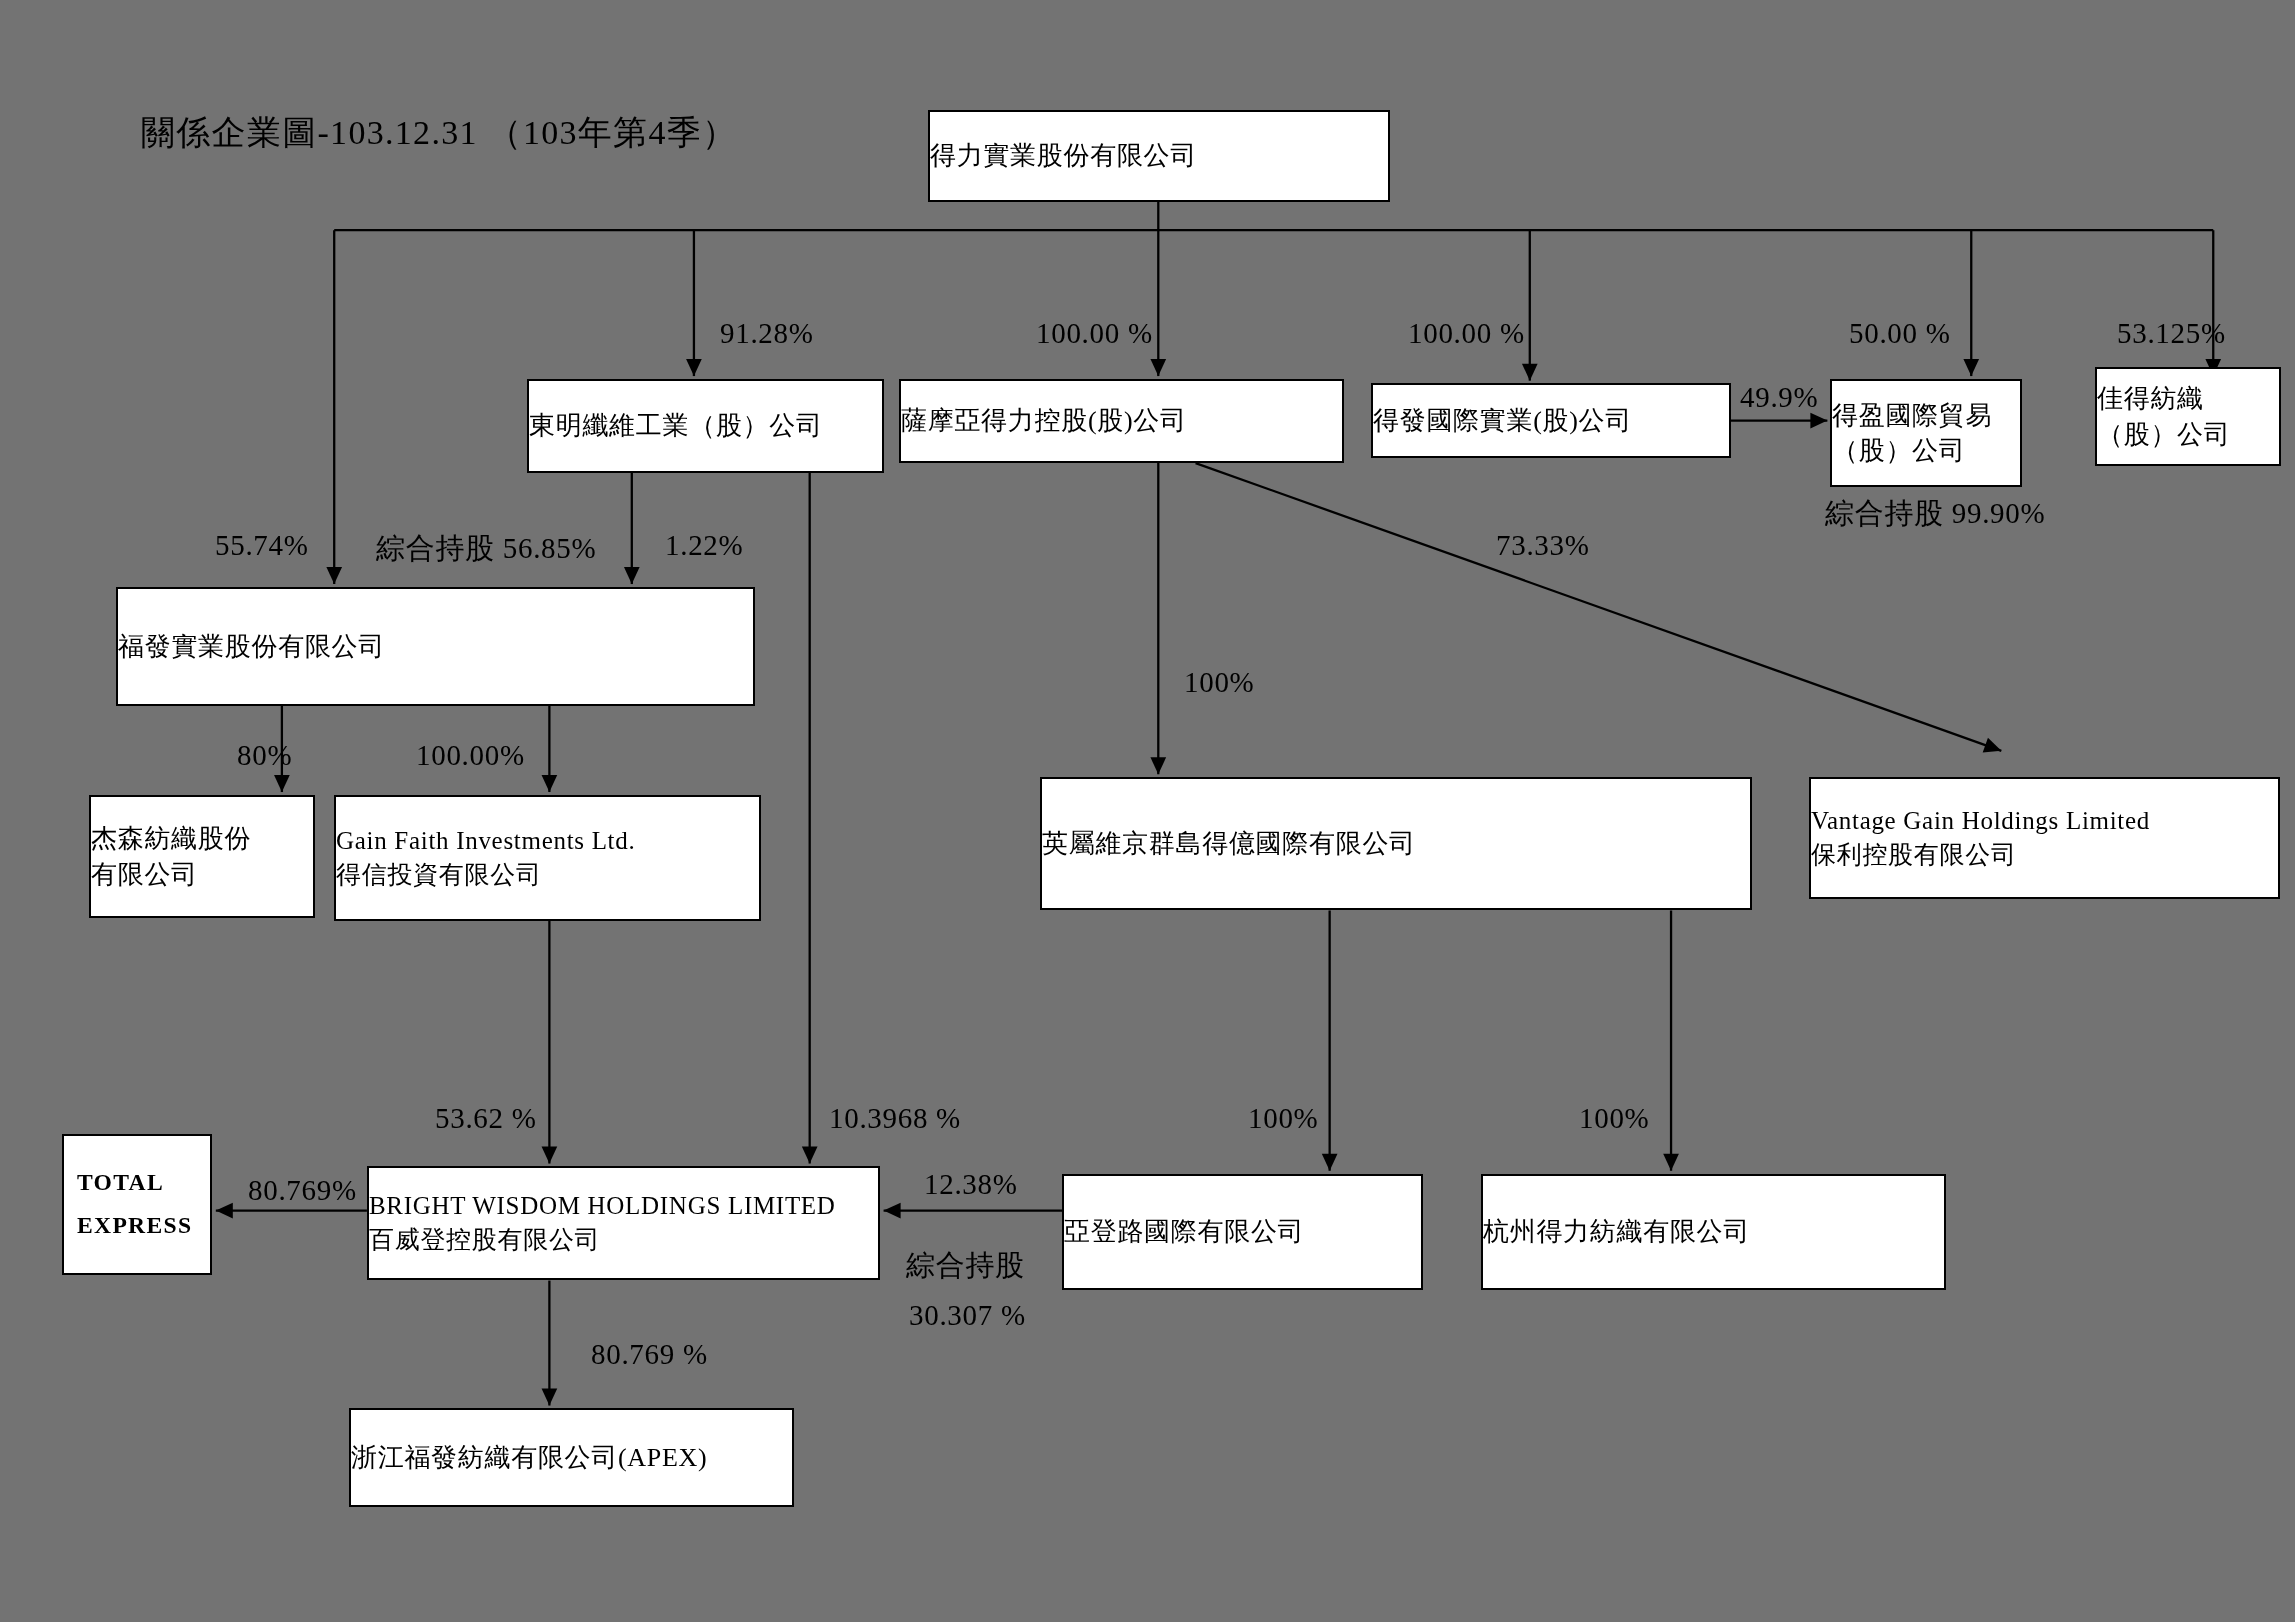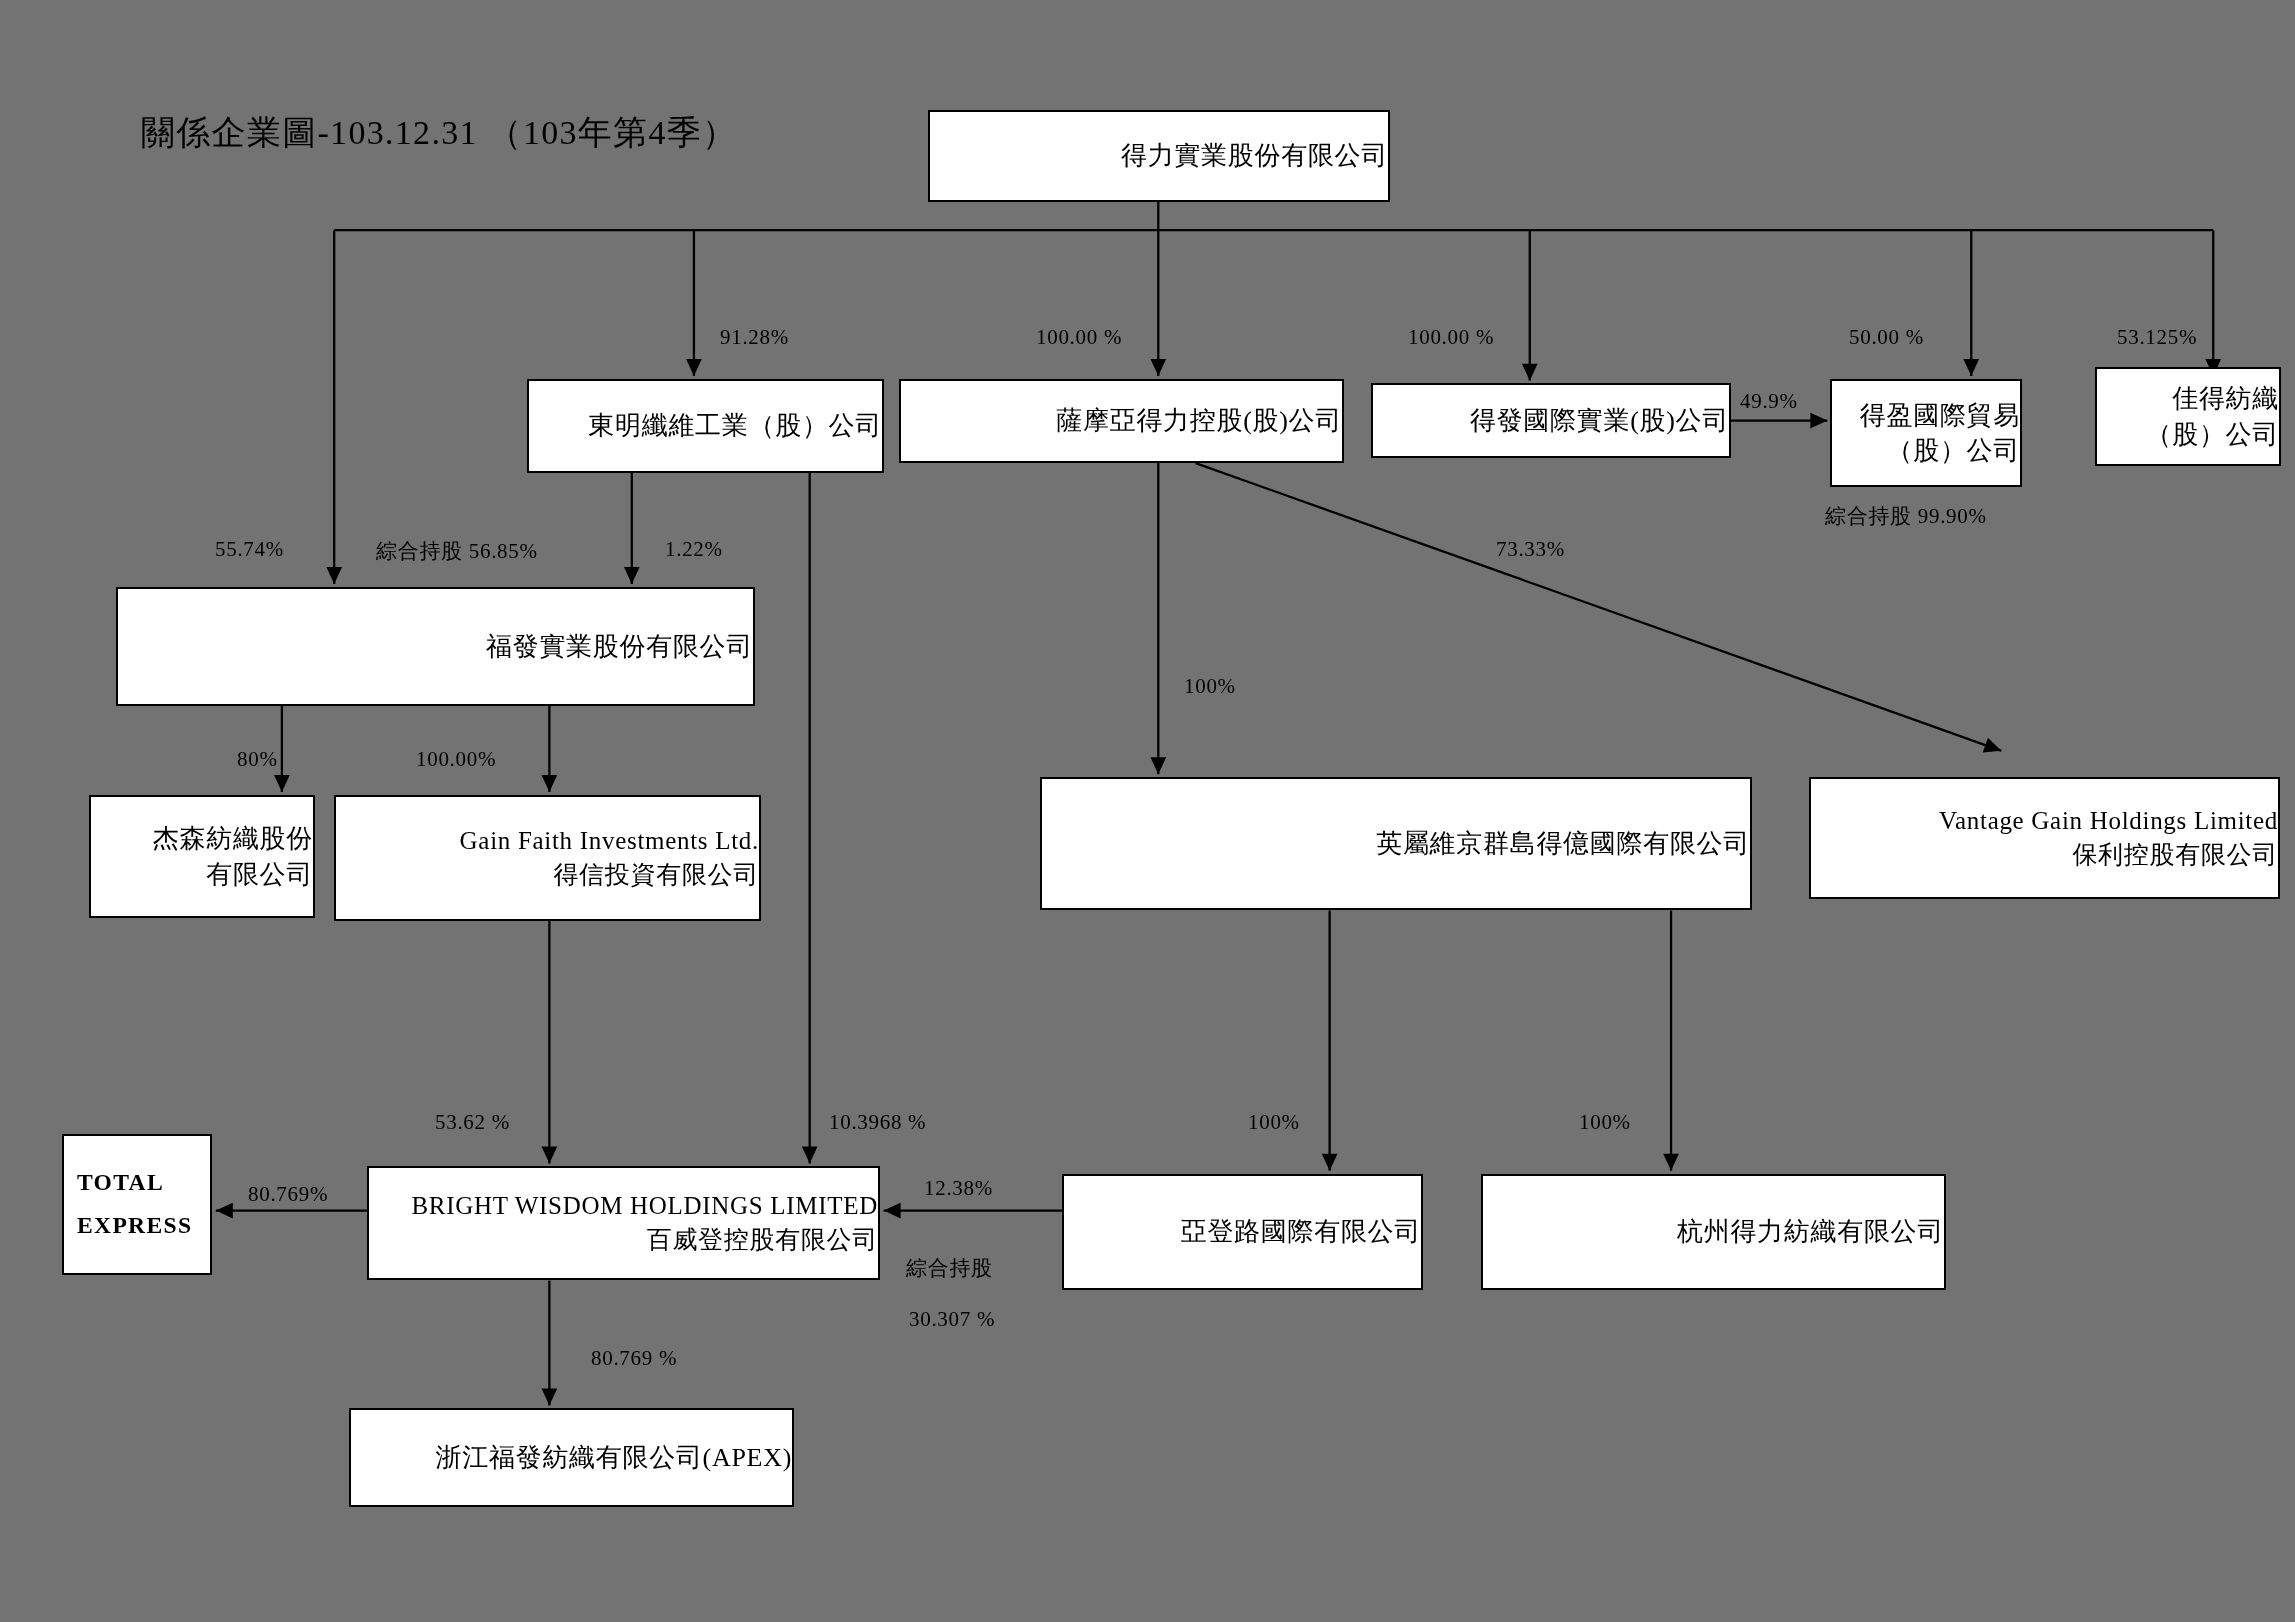--- a/index.html
+++ b/index.html
@@ -12,45 +12,44 @@
     overflow:hidden;
   }
   #edges{position:absolute;left:0;top:0;width:2295px;height:1622px;}
   .node{
     position:absolute;
     box-sizing:border-box;
     border:2px solid #000;
     background:#fff;
     display:flex;
     flex-direction:column;
-    align-items:flex-end;
+    align-items:flex-start;
     justify-content:center;
     text-align:center;
     font-size:26px;
     line-height:1.35;
     letter-spacing:0.7px;
     white-space:nowrap;
   }
   .node.latin{font-size:25px;}
   .node.total-box{
     align-items:flex-start;
     justify-content:center;
     padding-left:13px;
     font-weight:bold;
     font-size:23.6px;
     letter-spacing:1.3px;
     gap:17px;
     line-height:1.1;
   }
   .lbl{
     position:absolute;
-    font-size:21px;
+    font-size:29px;
     letter-spacing:0.7px;
     white-space:nowrap;
-    margin-top:8px;
   }
   .page-title{
     position:absolute;
     left:141px;top:110px;
     font-size:34px;
     letter-spacing:1.3px;
     white-space:nowrap;
   }
 </style>
 </head>

